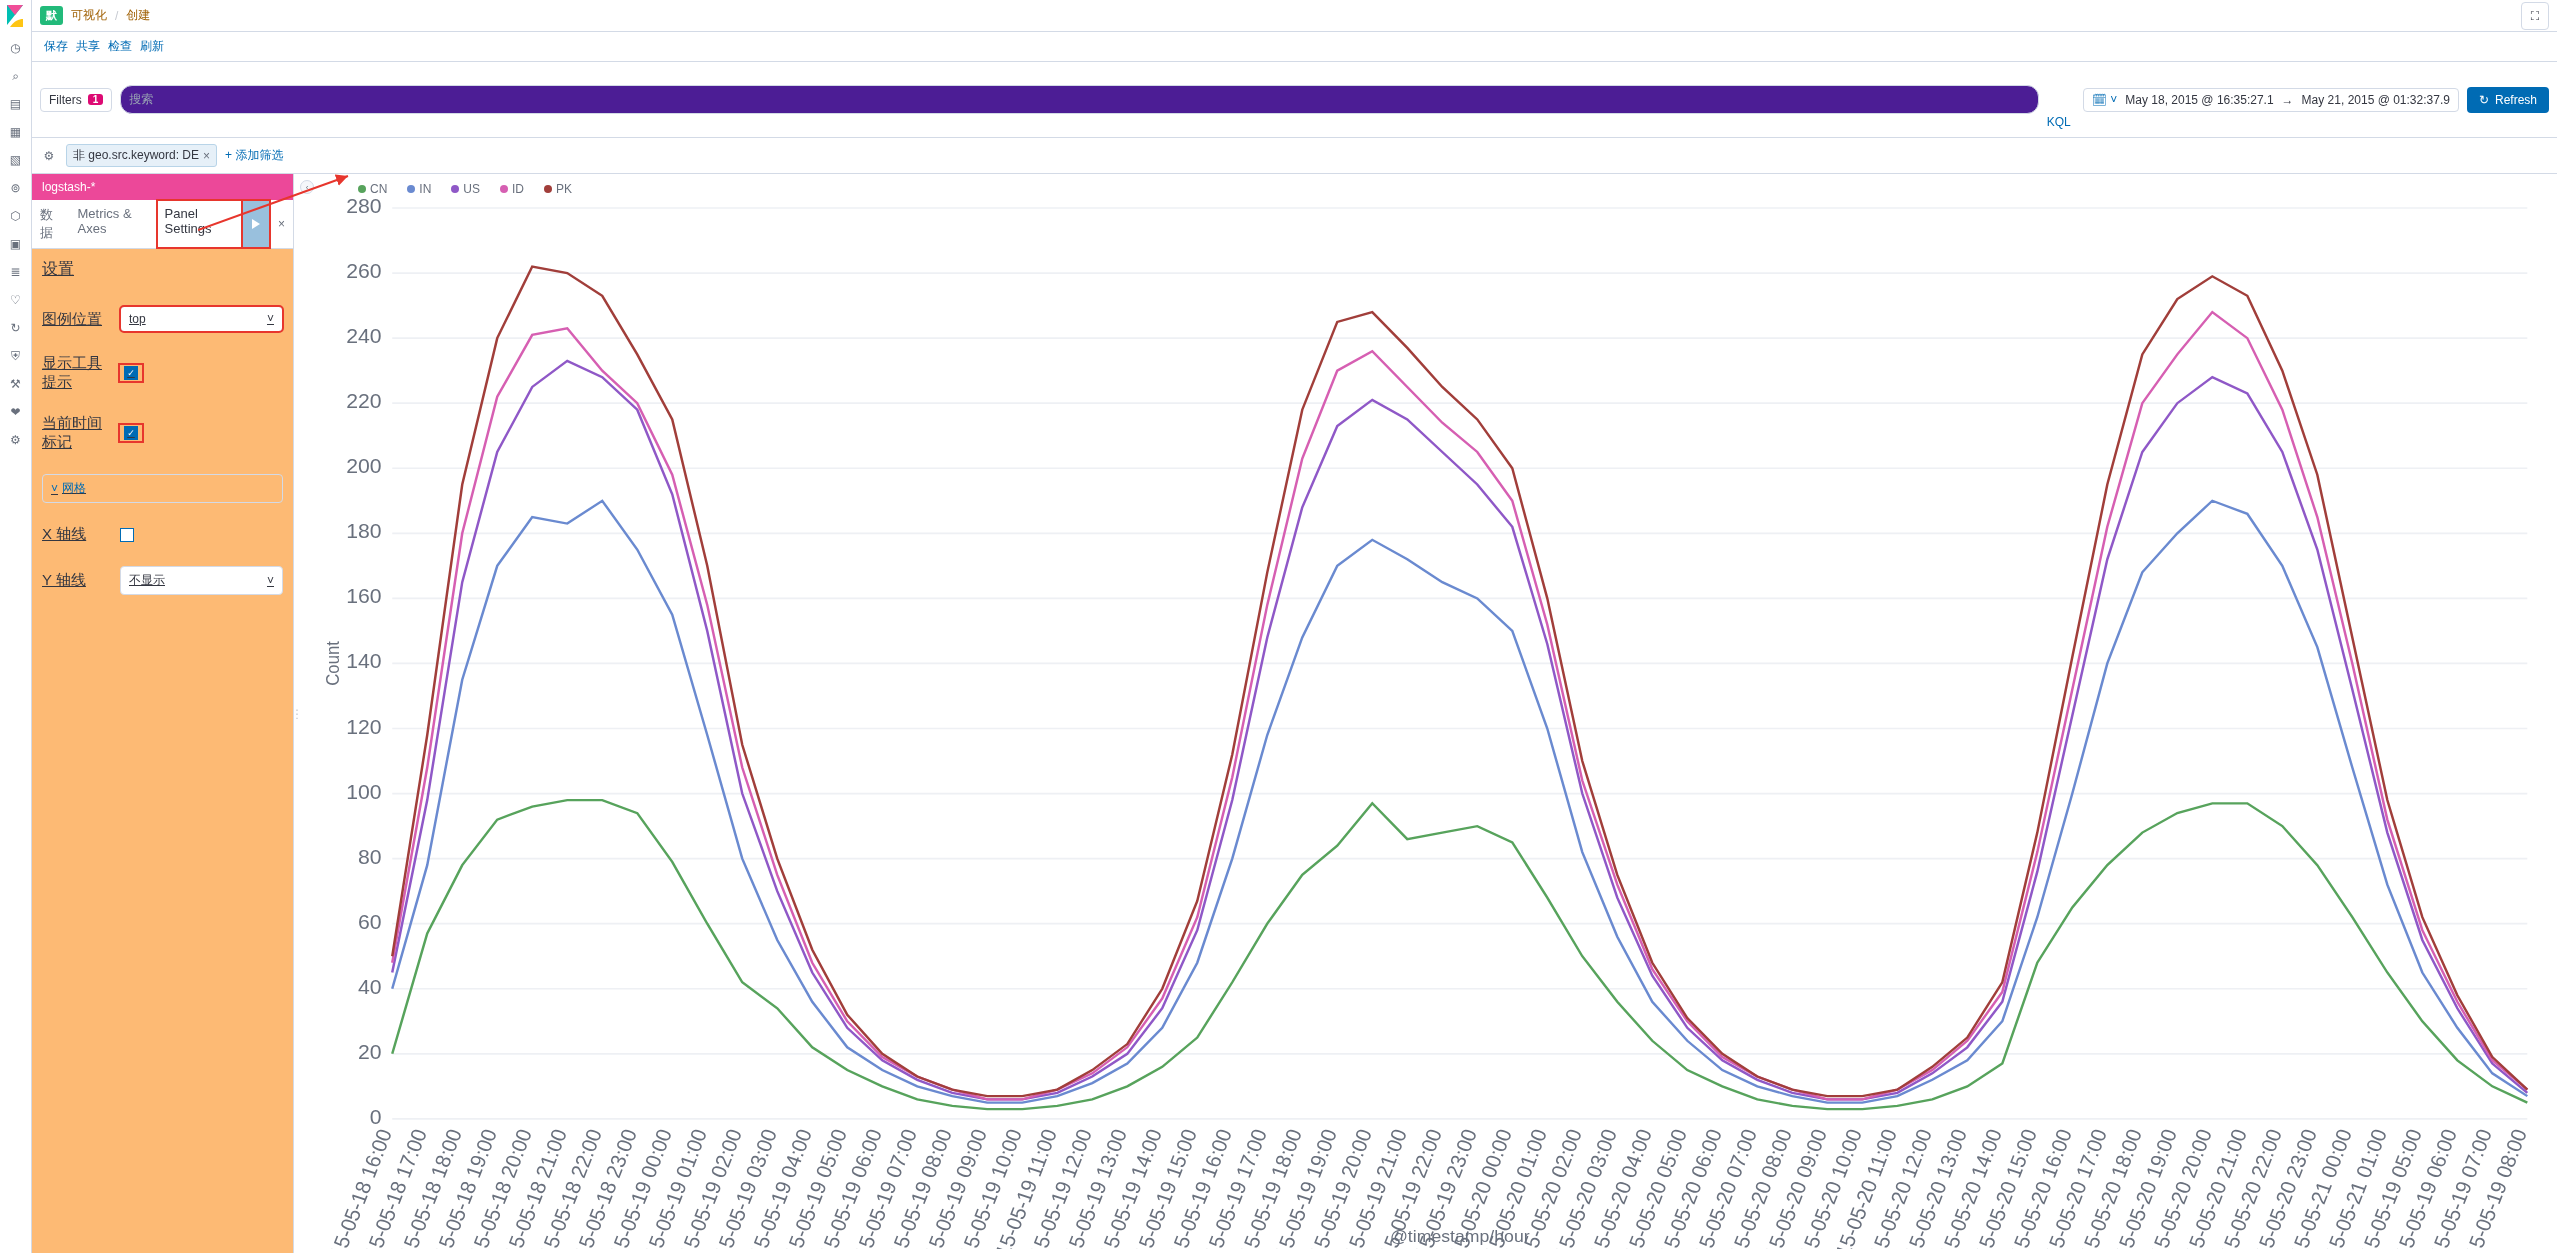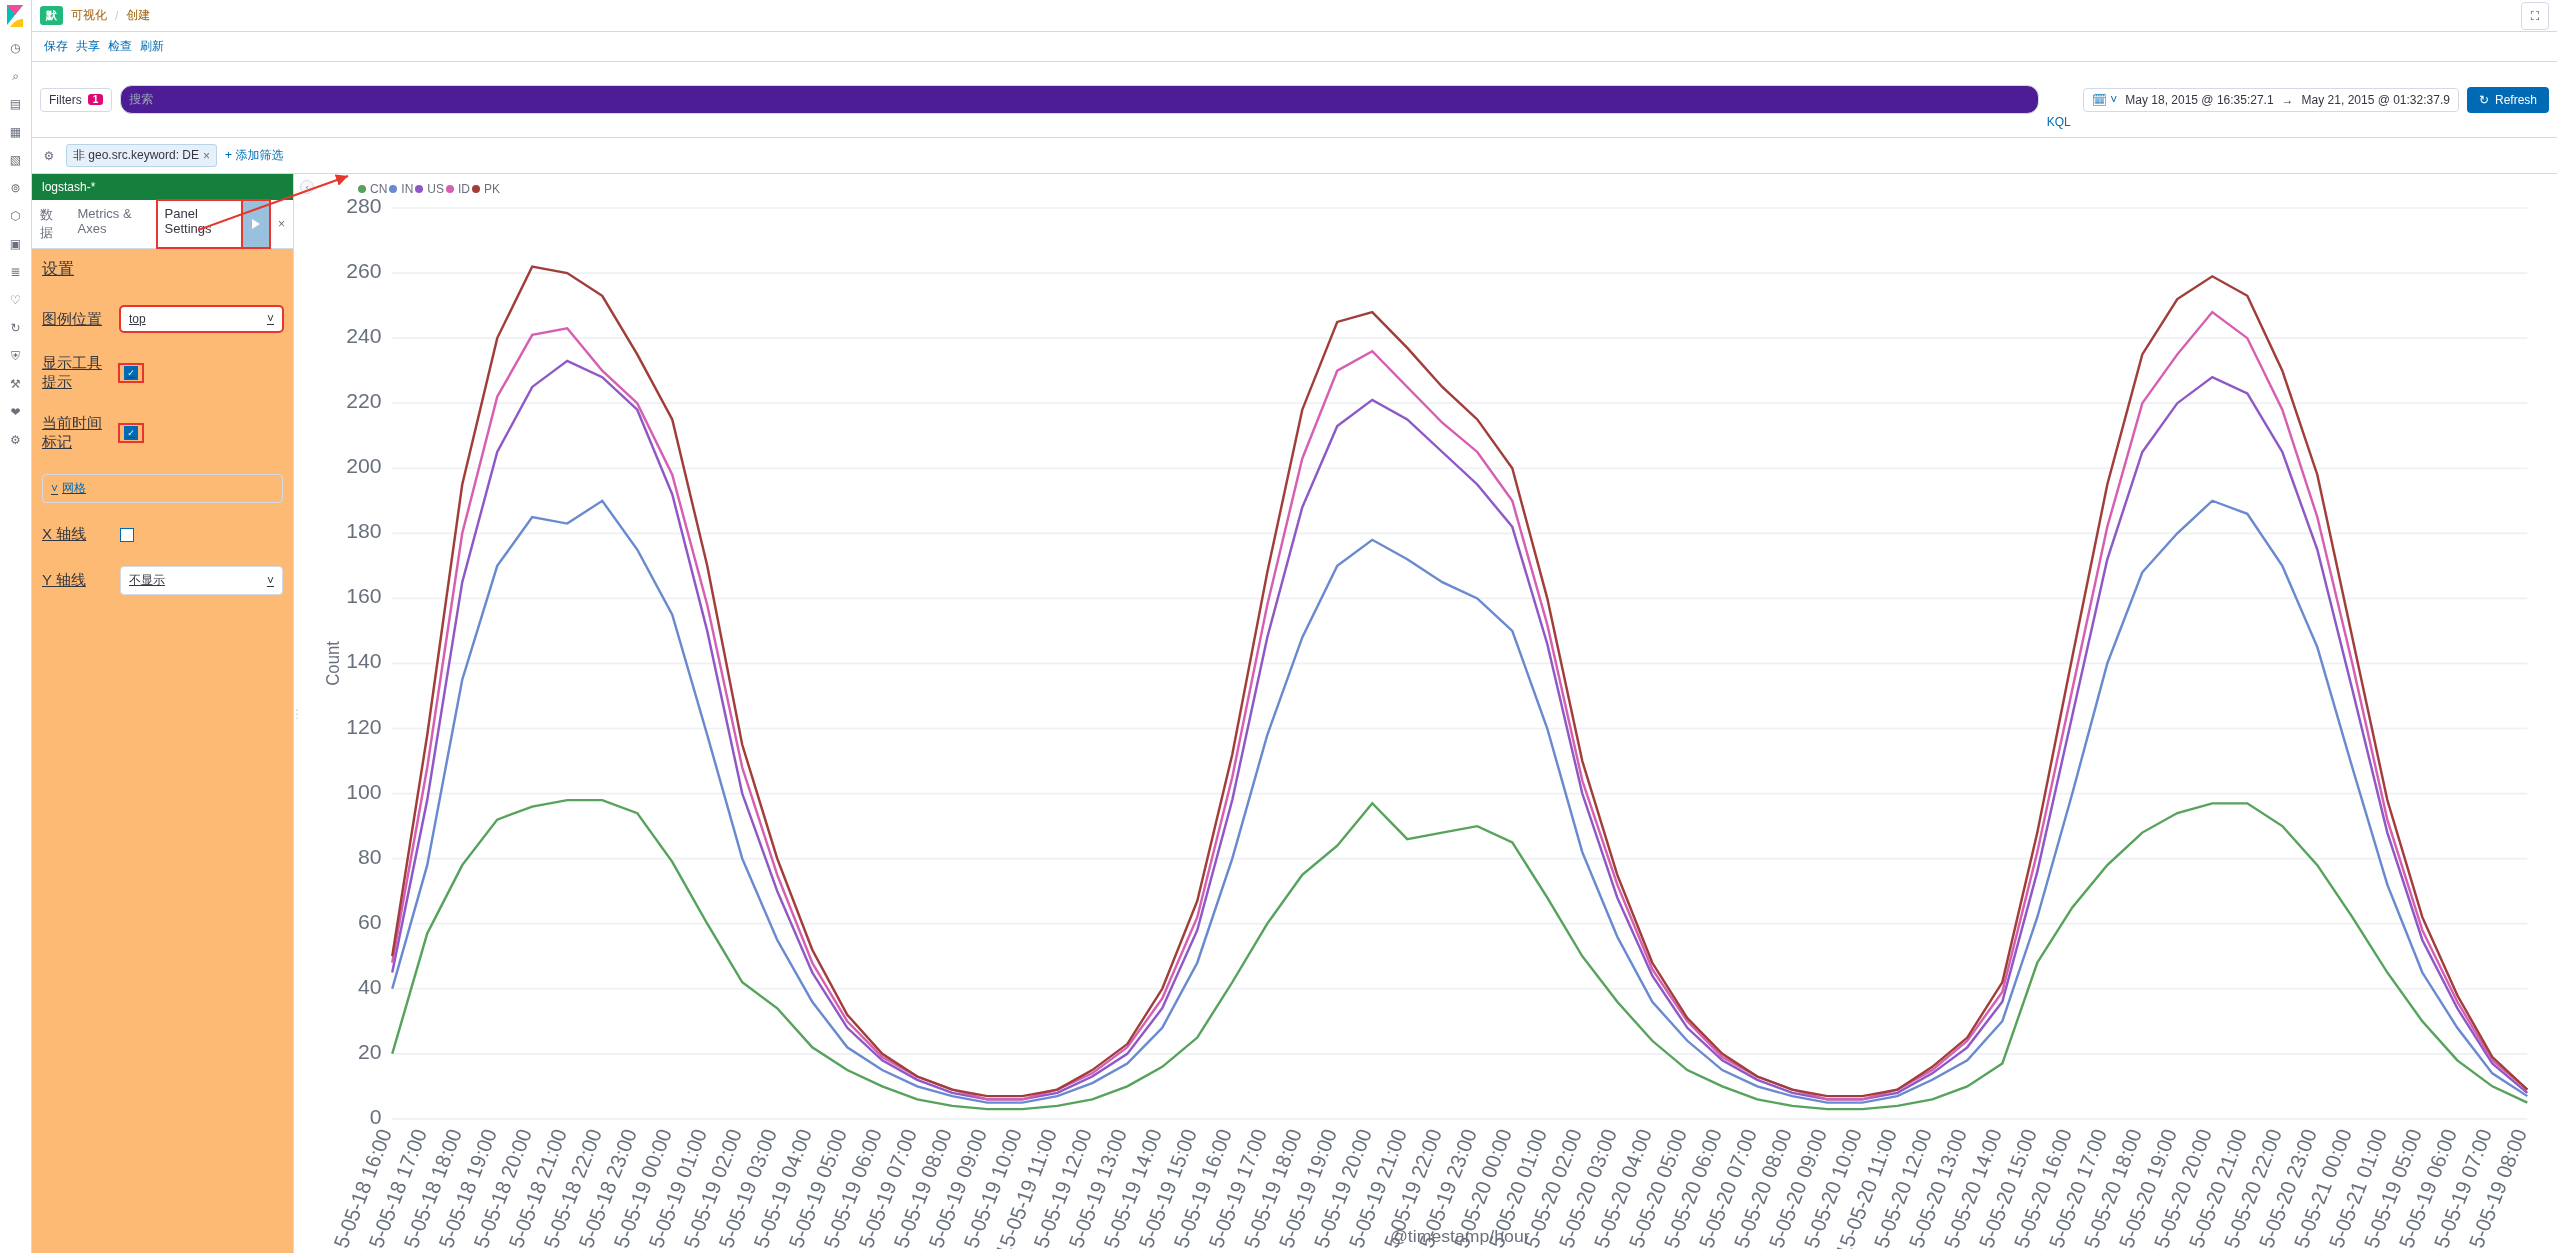--- a/index.html
+++ b/index.html
@@ -38,21 +38,21 @@
 .filter-row { display:flex; align-items:center; padding:6px 8px; gap:8px; border-bottom:1px solid #d3dae6;}
 .gear { width:18px; height:18px; color:#69707d; cursor:pointer; display:flex; align-items:center; justify-content:center;}
 .filter-pill { background:#e6f0f8; border:1px solid #b8d4e8; border-radius:3px; padding:2px 6px; display:flex; align-items:center; gap:4px; font-size:11px;}
 .filter-pill .x { cursor:pointer; color:#69707d; }
 .add-filter { color:#006bb4; cursor:pointer; }
 
 
 .workspace { flex:1; display:flex; min-height:0; }
 
 .sidebar { width:262px; min-width:262px; display:flex; flex-direction:column; border-right:1px solid #d3dae6; }
-.sb-header { background:#15803d; color:#fff; padding:6px 10px; display:flex; align-items:center; }
+.sb-header { background:#ec4899; color:#fff; padding:6px 10px; display:flex; align-items:center; }
 .sb-tabs { display:flex; border-bottom:1px solid #d3dae6; }
 .sb-tab { padding:6px 8px; font-size:13px; color:#69707d; cursor:pointer; }
 .sb-tab.active { color:#343741; }
 .sb-tab.hl { outline:2px solid #e7362d; outline-offset:-1px; color:#343741;}
 .sb-play { width:34px; display:flex; align-items:center; justify-content:center; background:#99c0dd; cursor:pointer; outline:2px solid #e7362d; outline-offset:-1px;}
 .sb-close { width:28px; display:flex; align-items:center; justify-content:center; cursor:pointer; color:#69707d;}
 
 .panel-body { padding:10px; display:flex; flex-direction:column; gap:22px; background:#fdba74; flex:1;text-decoration:underline;}
 .panel-body h3 { font-size:16px; font-weight:400; margin-bottom:4px;}
 .row { display:flex; align-items:center; gap:8px; }
@@ -62,21 +62,21 @@
 .chk { width:14px; height:14px; border:1px solid #006bb4; background:#006bb4; display:flex; align-items:center; justify-content:center; color:#fff; font-size:9px; cursor:pointer;}
 .chk-wrap.hl { outline:2px solid #e7362d; padding:1px 4px;}
 .chk.empty { background:#fff; }
 .accordion { border:1px solid #d3dae6; border-radius:4px; padding:5px 8px; color:#006bb4; cursor:pointer; display:flex; align-items:center; gap:4px;}
 
 
 .collapse-knob { width:14px; display:flex; align-items:flex-start; justify-content:center; padding-top:6px;}
 .knob { width:14px; height:14px; border-radius:50%; background:#f5f7fa; border:1px solid #d3dae6; display:flex; align-items:center; justify-content:center; font-size:8px; color:#69707d; cursor:pointer;}
 
 .chart-area { flex:1; display:flex; flex-direction:column; padding:4px 12px 4px 4px; min-width:0; position:relative;}
-.legend { display:flex; gap:2px; padding:4px 0 2px 40px;}
+.legend { display:flex; gap:20px; padding:4px 0 2px 40px;}
 .legend .item { display:flex; align-items:center; gap:4px; font-size:10px; color:#69707d;}
 .legend .dot { width:8px; height:8px; border-radius:50%; }
 
 .plot-wrap { flex:1; position:relative; min-height:0;}
 svg.chart { width:100%; height:100%; }
 .y-title { font-size:10px; fill:#69707d; }
 .x-title { font-size:10px; fill:#69707d; }
 .series { fill:none; stroke-width:1.4; }
 
 

